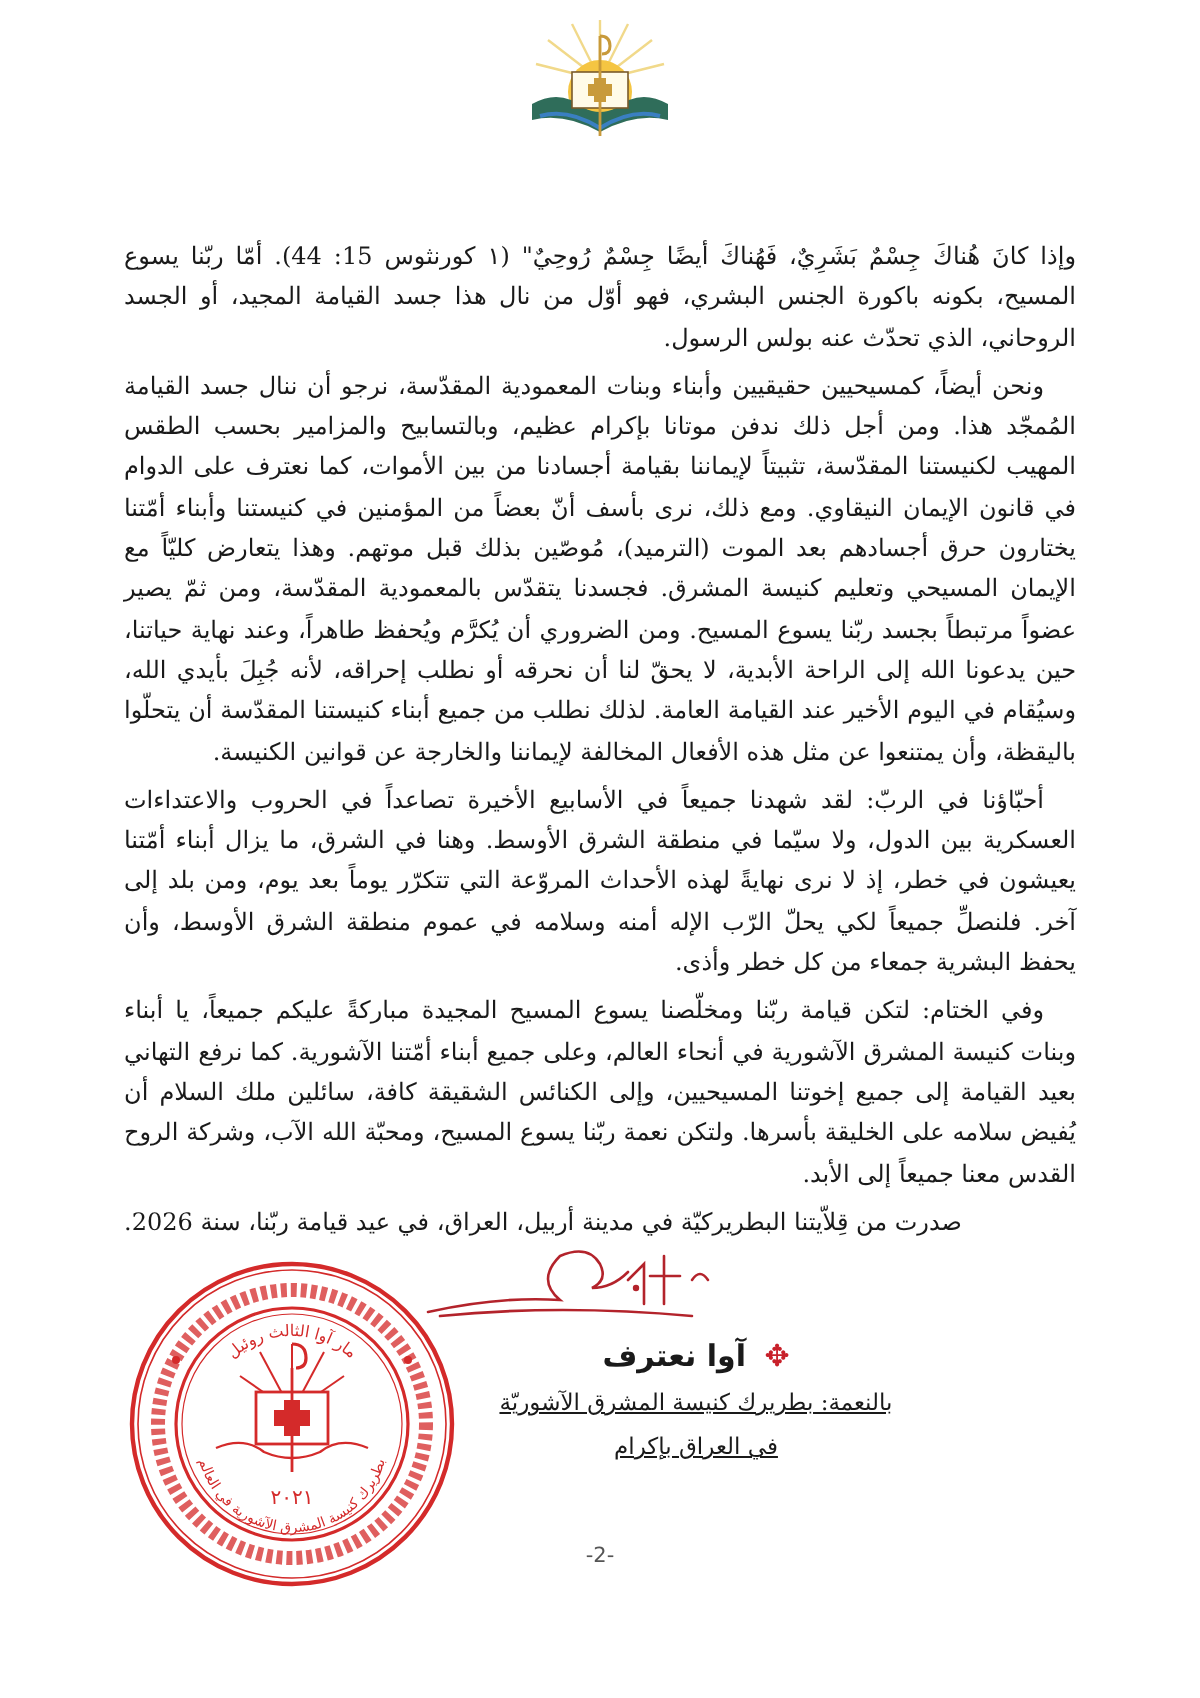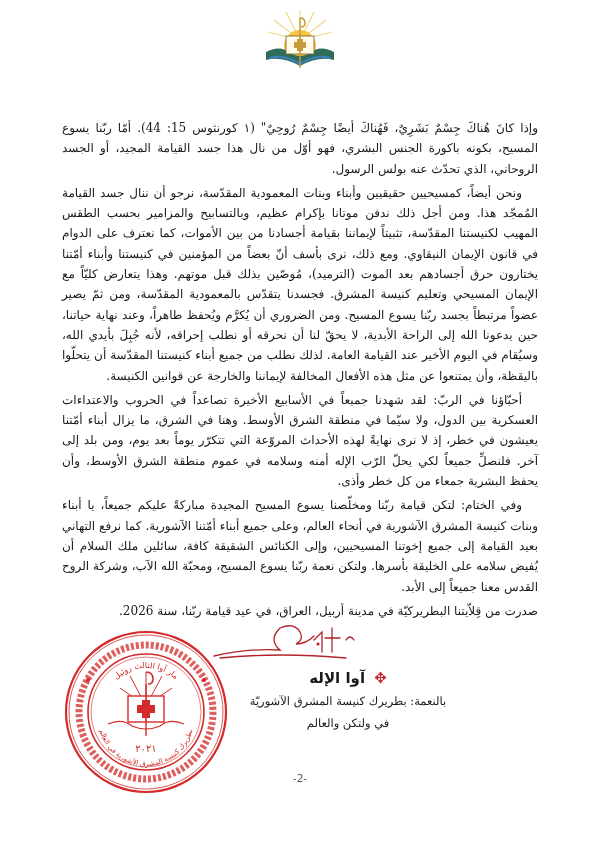--- a/index.html
+++ b/index.html
@@ -9,30 +9,30 @@
     color: #1a1a1a;
   }
   .logo { position: absolute; left: 262px; top: 6px; width: 76px; height: 68px; }
   .body-text {
     position: absolute; left: 62px; top: 118px; width: 476px;
     direction: rtl; text-align: justify;
     font-size: 12px; line-height: 20.3px;
   }
   .body-text p { margin: 0 0 4px 0; text-indent: 16px; }
   .body-text p.first { text-indent: 0; }
-  .body-text p.issued { text-align: right; text-indent: 0; margin-top: 2px; }
+  .body-text p.issued { text-align: left; text-indent: 0; margin-top: 2px; }
   .signature { position: absolute; left: 210px; top: 618px; width: 150px; height: 48px; }
   .seal { position: absolute; left: 62px; top: 628px; width: 168px; height: 168px; }
   .sig-block {
     position: absolute; left: 248px; top: 666px; width: 200px;
     direction: rtl; text-align: center;
   }
   .sig-name { font-weight: bold; font-size: 15px; line-height: 24px; font-family: "DejaVu Sans", sans-serif; }
   .sig-name .cross { color: #c8202a; margin-left: 4px; }
-  .sig-line { font-size: 11.5px; line-height: 22px; }
+  .sig-line { font-size: 11.5px; line-height: 22px; text-decoration: underline; }
   .page-number {
     position: absolute; left: 0; width: 600px; top: 772px; text-align: center;
     font-size: 10.5px; color: #555; font-family: "DejaVu Sans", sans-serif;
   }
 </style>
 </head>
 <body>
 
 <div class="logo">
   <svg width="76" height="68" viewBox="0 0 76 68">
@@ -118,19 +118,19 @@
       <rect x="75" y="77" width="18" height="8"></rect>
     </g>
     <path d="M46 96 Q60 90 70 98 Q84 104 98 98 Q108 90 122 96" stroke="#d42a2a" stroke-width="1.2" fill="none"></path>
     <text x="84" y="124" font-size="10" fill="#d42a2a" text-anchor="middle" font-family="DejaVu Sans, sans-serif">٢٠٢١</text>
   </svg>
 </div>
 
 <div class="sig-block">
   <div class="sig-name">
     <span class="cross">✥</span>
-    <span>آوا الإله</span>
+    <span>آوا نعترف</span>
   </div>
   <div class="sig-line">بالنعمة: بطريرك كنيسة المشرق الآشوريّة</div>
-  <div class="sig-line">في ولتكن والعالم</div>
+  <div class="sig-line">في العراق بإكرام</div>
 </div>
 
 <div class="page-number">-2-</div>
 
 </body></html>

